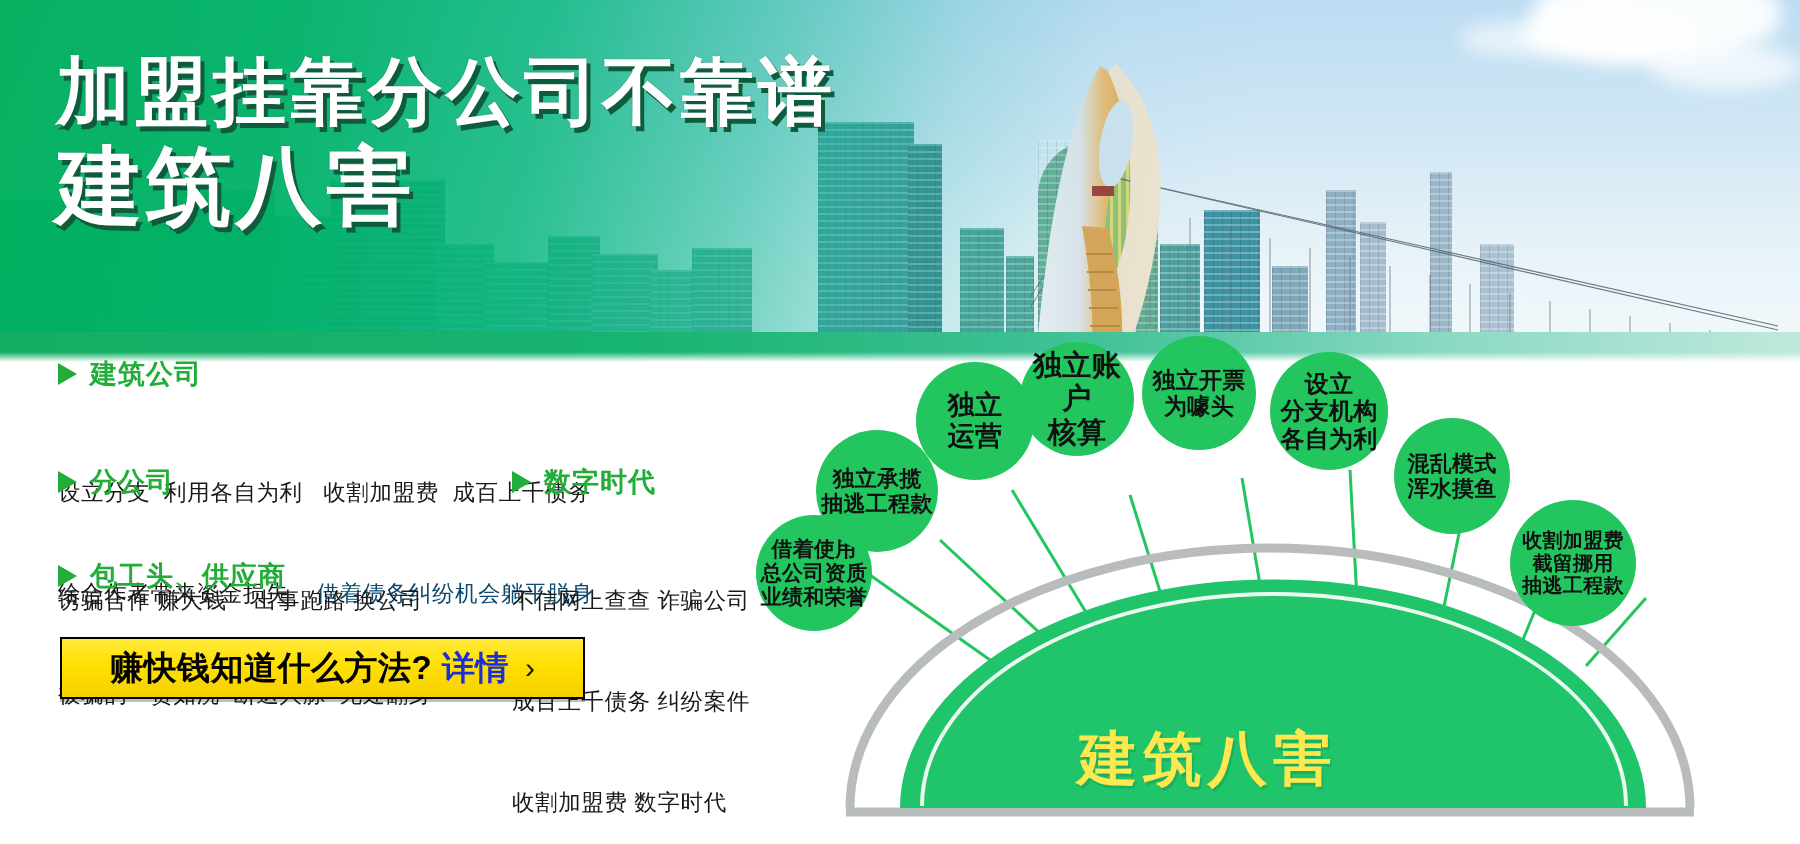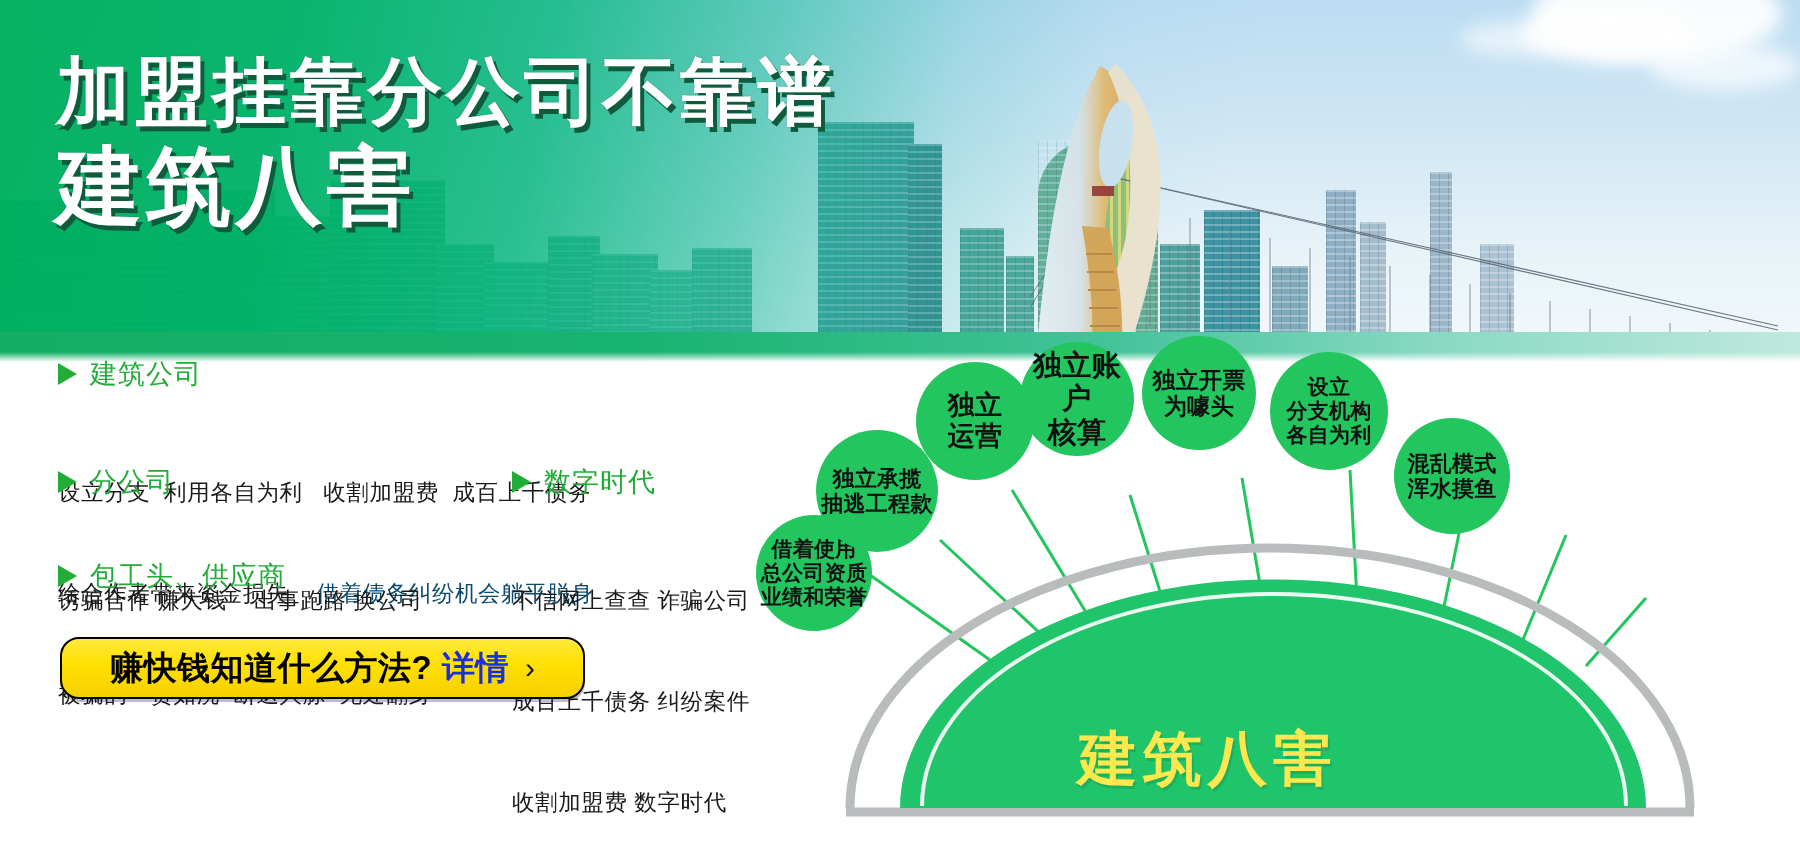--- a/index.html
+++ b/index.html
@@ -55,31 +55,31 @@
   .t1 { font-size:74px; }
   .t2 { font-size:86px; margin-top:14px; }
 
   
   .left { position:absolute; left:0; top:362px; width:780px; height:482px; }
 
   .blk { position:absolute; }
   .b-head { display:flex; align-items:center; gap:13px; }
   .tri { width:0; height:0; border-left:19px solid #22ac38;
          border-top:11px solid transparent; border-bottom:11px solid transparent; }
-  .b-title { color:#22ac38; font-size:27px; font-weight:400; letter-spacing:1px; }
+  .b-title { color:#22ac38; font-size:27px; font-weight:700; letter-spacing:1px; }
   .b-body { margin-top:16px; font-size:22.5px; color:#1a1a1a; line-height:1.5; letter-spacing:.6px; white-space:pre; }
   .b-body .hl { color:#0c4a6e; }
 
   .blk-company  { left:58px; top:-6px;  }
   .blk-branch   { left:58px; top:102px; }
   .blk-digital  { left:512px; top:102px;}
   .blk-contract { left:58px; top:196px; }
 
   .cta { position:absolute; left:60px; top:275px; width:525px; height:62px;
-    border-radius:19px; border:2px solid #000;
+    border-radius:0; border:2px solid #000;
     background:linear-gradient(to bottom,#ffe93c 0%,#ffe000 45%,#f6d000 100%);
     display:flex; align-items:center; justify-content:center; gap:10px;
     box-shadow:0 3px 0 rgba(0,0,0,.25); cursor:pointer; }
   .cta-main { font-size:33px; font-weight:700; color:#000; letter-spacing:.5px; }
   .cta-link { font-size:33px; font-weight:700; color:#1a2fd6; letter-spacing:.5px; }
   .cta-chev { font-size:30px; color:#111; font-weight:400; margin-left:6px; }
 
   
   .diagram { position:absolute; left:780px; top:330px; width:1020px; height:514px; }
   .diagram svg { position:absolute; left:0; top:0; }
@@ -352,30 +352,37 @@
       </div>
     </div>
 
     <div class="bub" style="left:362px; top:6px; width:114px; height:114px; font-size:23px;">
       <div>
         <div>独立开票</div>
         <div>为噱头</div>
       </div>
     </div>
 
-    <div class="bub" style="left:490px; top:22px; width:118px; height:118px; font-size:21px;">
+    <div class="bub" style="left:490px; top:22px; width:118px; height:118px; font-size:24px;">
       <div>
         <div>设立</div>
         <div>分支机构</div>
         <div>各自为利</div>
       </div>
     </div>
 
     <div class="bub" style="left:614px; top:88px; width:116px; height:116px; font-size:22px;">
       <div>
         <div>混乱模式</div>
         <div>浑水摸鱼</div>
       </div>
     </div>
 
+    <div class="bub" style="left:730px; top:170px; width:126px; height:126px; font-size:20px;">
+      <div>
+        <div>收割加盟费</div>
+        <div>截留挪用</div>
+        <div>抽逃工程款</div>
+      </div>
+    </div>
 
   </div>
 </div>
 
 </body></html>

